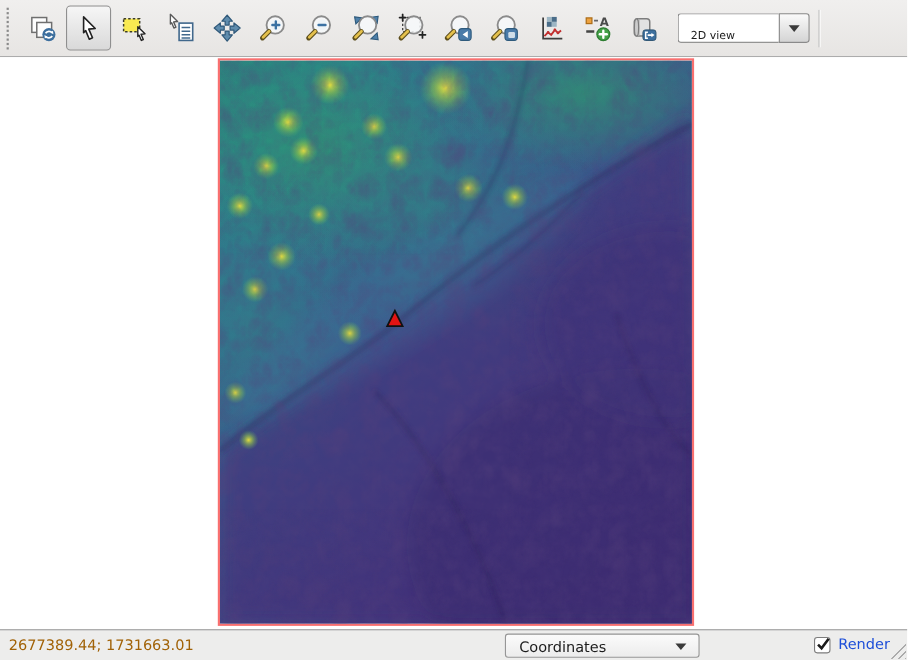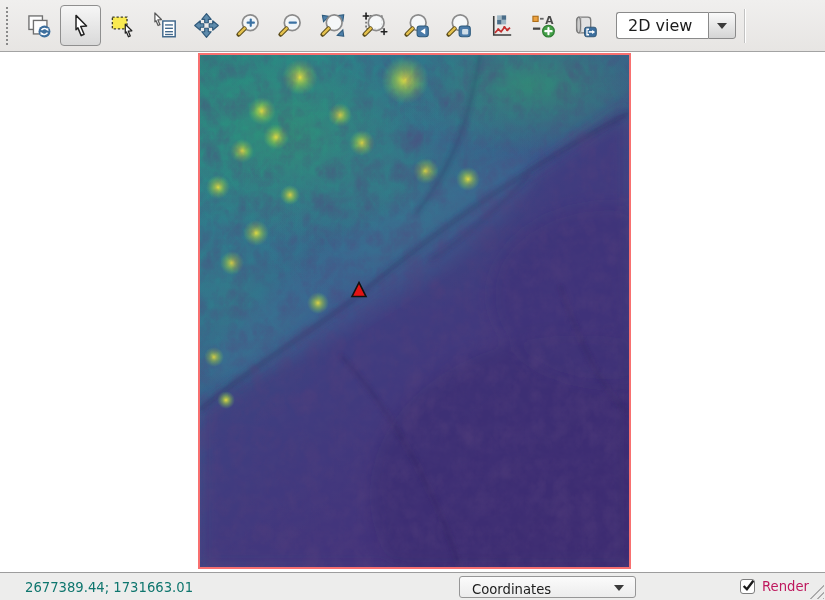--- a/index.html
+++ b/index.html
@@ -12,45 +12,45 @@
            border-bottom:1px solid #a3a3a3;box-sizing:border-box;
            display:flex;align-items:center;padding-left:4px;}
   .tgrip{width:3px;height:38px;margin:0 7px 0 2px;
          border-left:2px dotted #8a8a8a;}
   .tbtn{width:41px;height:41px;margin-right:1px;padding:0;border:1px solid transparent;
         background:transparent;border-radius:4px;display:flex;align-items:center;justify-content:center;}
   .tbtn.sel{background:linear-gradient(#f6f6f6,#d9d9d9);border:1px solid #8f8f8f;}
   .ic{width:27px;height:27px;display:block;}
   .combo{display:flex;margin-left:10px;}
   .combo-field{width:80px;height:25px;background:#fff;border:1px solid #8a8a8a;border-right:none;
-               border-radius:3px 0 0 3px;display:flex;align-items:center;padding-left:11px;
-               font-size:16px;color:#1c1c1c;}
+               border-radius:3px 0 0 3px;display:flex;align-items:flex-end;padding-left:11px;
+               font-size:10px;color:#1c1c1c;}
   .combo-btn{width:28px;height:27px;box-sizing:border-box;background:linear-gradient(#fafafa,#d4d4d4);
              border:1px solid #8a8a8a;border-radius:0 3px 3px 0;display:flex;align-items:center;justify-content:center;}
   .caret{width:0;height:0;border-left:5px solid transparent;border-right:5px solid transparent;
          border-top:6px solid #3a3a3a;}
   .tsep{width:1px;height:34px;background:#c2c2c2;margin-left:8px;box-shadow:1px 0 0 #fff;}
 
   
   .canvas{position:absolute;left:0;top:52px;right:0;bottom:28px;background:#ffffff;}
   .raster{position:absolute;left:198px;top:1px;width:429px;height:512px;
           border:2px solid #f87070;}
   .raster svg{display:block;}
 
   
   .statusbar{position:absolute;left:0;bottom:0;width:825px;height:28px;background:#ededec;
              border-top:1px solid #9d9d9d;box-sizing:border-box;}
-  .coords{position:absolute;left:25px;top:50%;transform:translateY(-50%);
-          font-size:13.2px;color:#0f766e;white-space:nowrap;}
+  .coords{position:absolute;left:8px;top:50%;transform:translateY(-50%);
+          font-size:13.2px;color:#a16207;white-space:nowrap;}
   .status-combo{position:absolute;left:459px;top:3px;width:177px;height:22px;box-sizing:border-box;
                 background:linear-gradient(#fbfbfb,#ececec);border:1px solid #969696;border-radius:3px;
                 display:flex;align-items:flex-end;padding-left:12px;font-size:13.2px;color:#1c1c1c;}
   .status-combo .caret{position:absolute;right:11px;top:8px;}
   .render-wrap{position:absolute;right:16px;top:0;height:27px;display:flex;align-items:center;gap:7px;
-               font-size:13.2px;color:#be185d;}
+               font-size:13.2px;color:#1d4ed8;}
   .cb{position:relative;width:15px;height:15px;box-sizing:border-box;background:#fff;
       border:1px solid #7d7d7d;border-radius:3px;}
   .cb svg{position:absolute;left:0;top:-2px;width:15px;height:15px;display:none;}
   .cb[data-checked="true"] svg{display:block;}
   .resize-grip{position:absolute;right:1px;bottom:1px;width:17px;height:17px;
                background:repeating-linear-gradient(135deg,#ababab 0 1.5px,transparent 1.5px 4.6px);
                clip-path:polygon(100% 0,100% 100%,0 100%);}
 </style>
 </head>
 <body>

